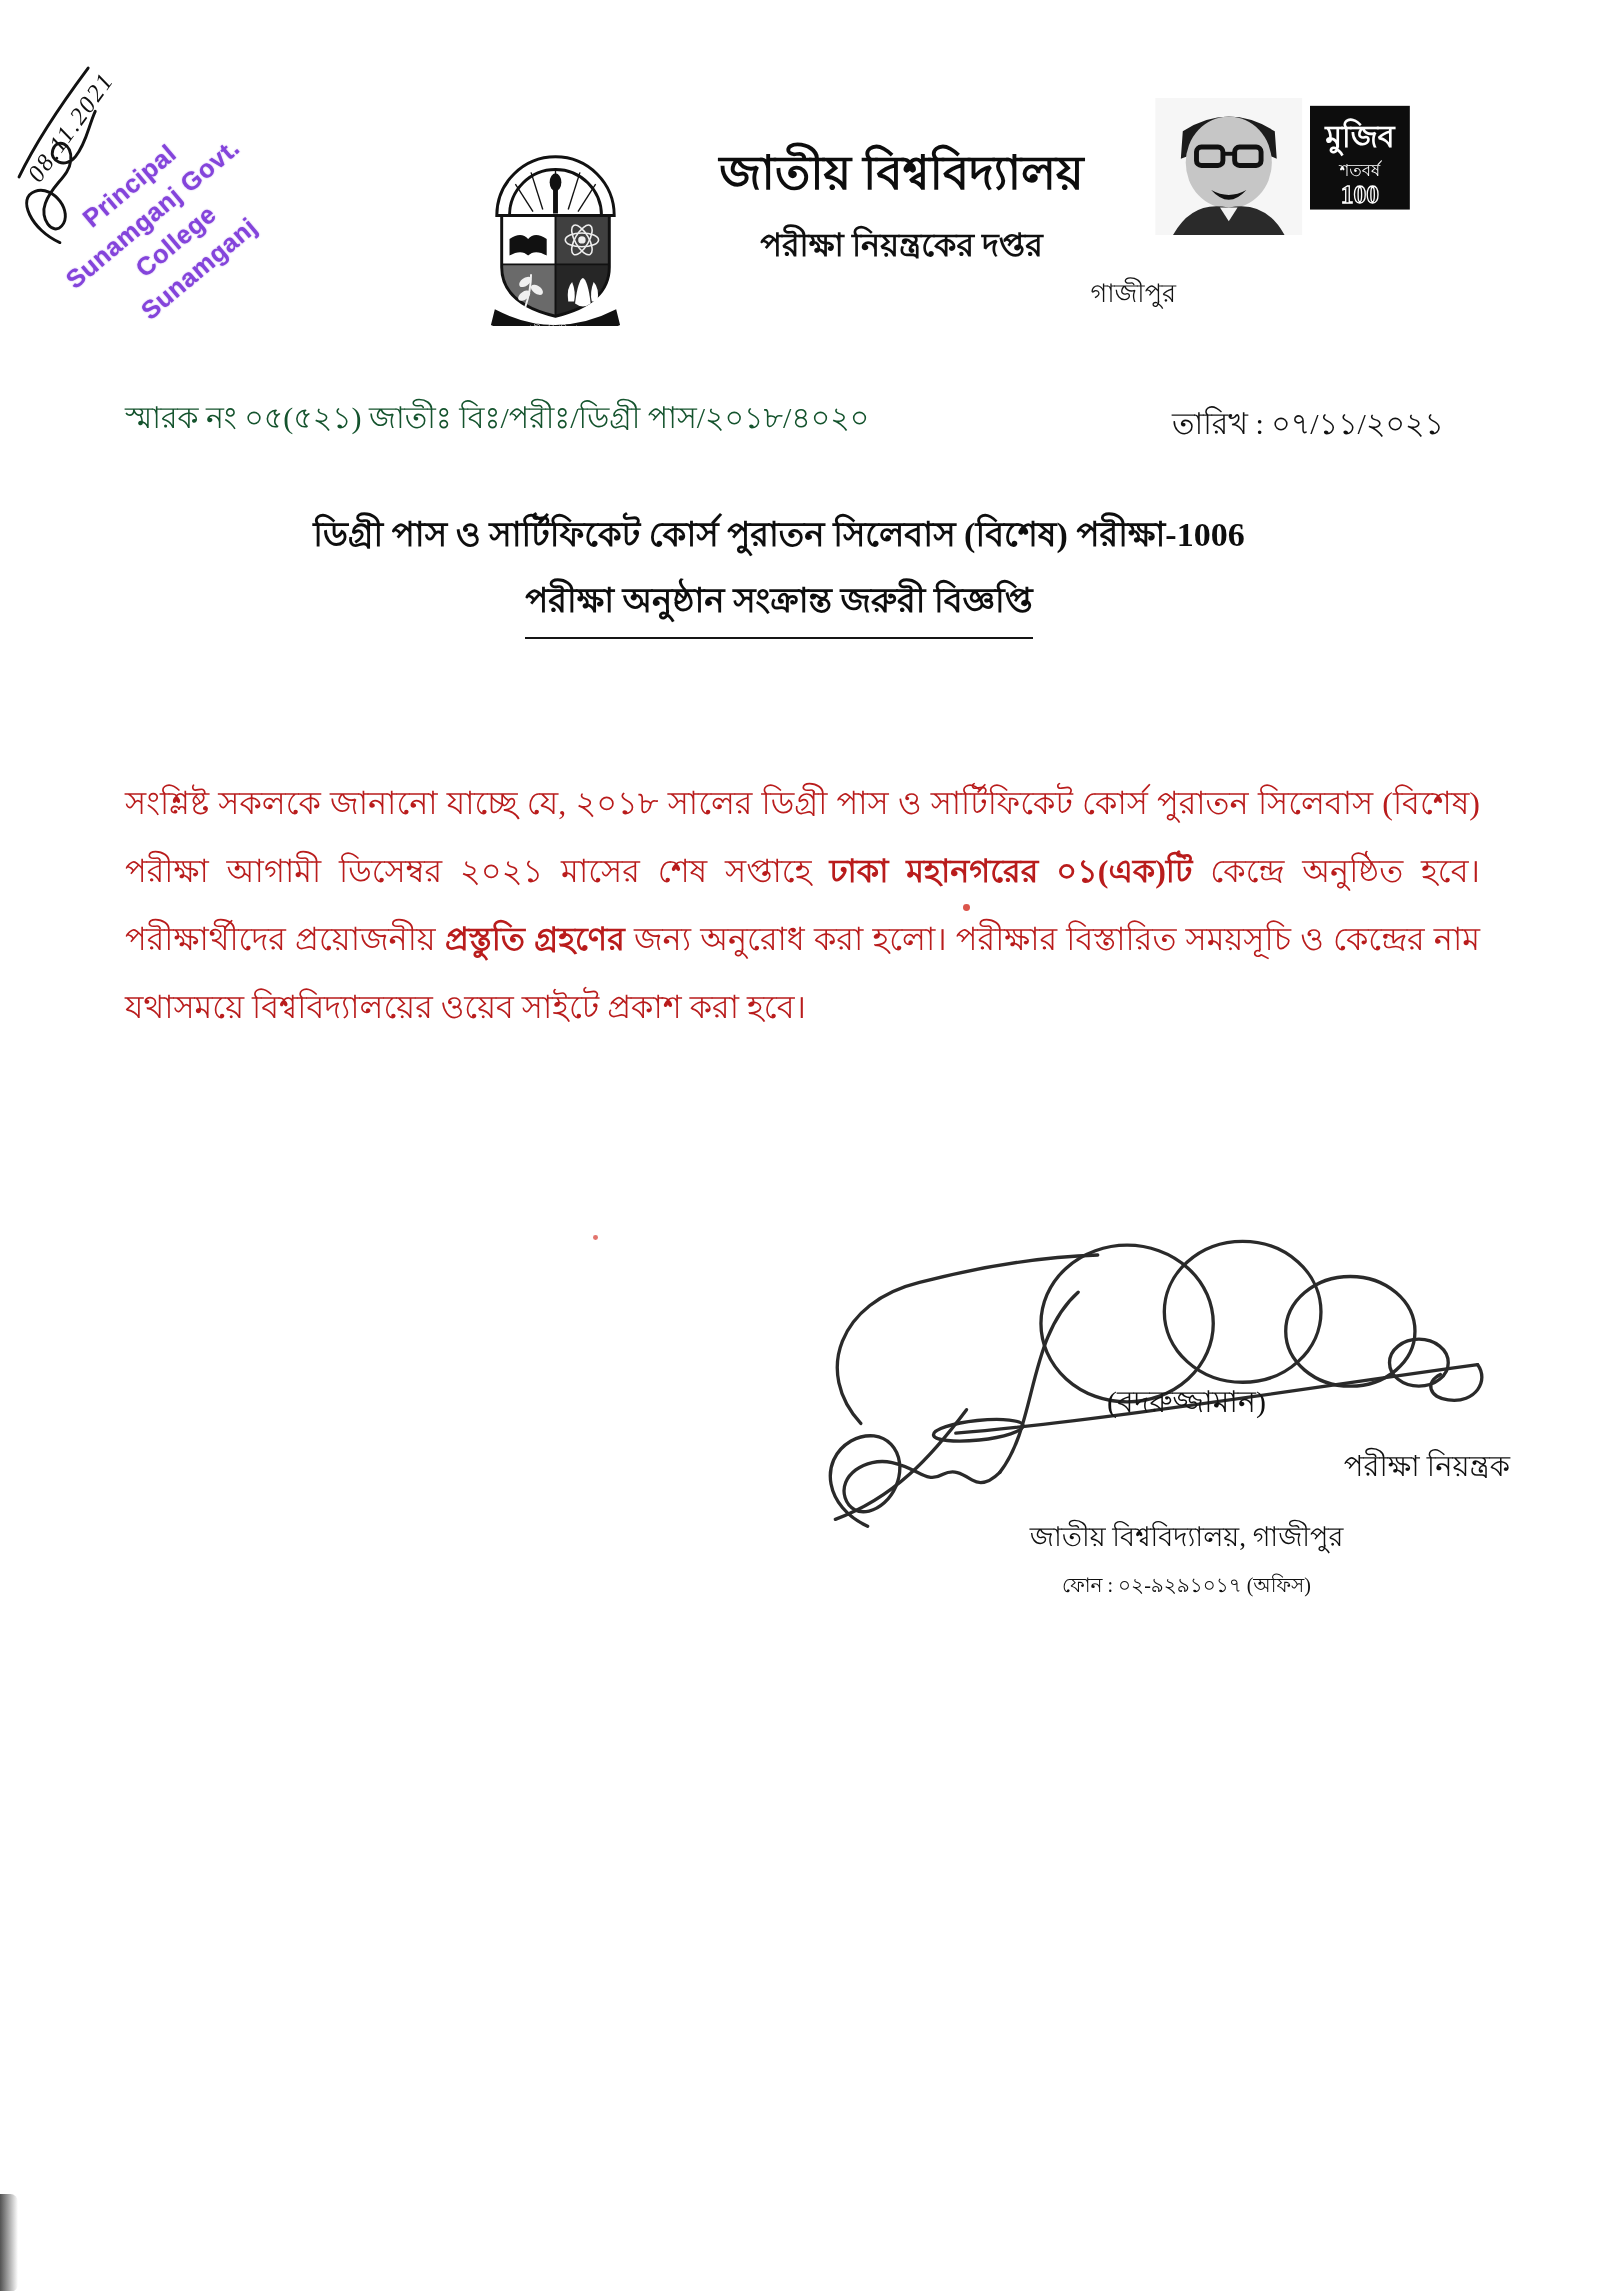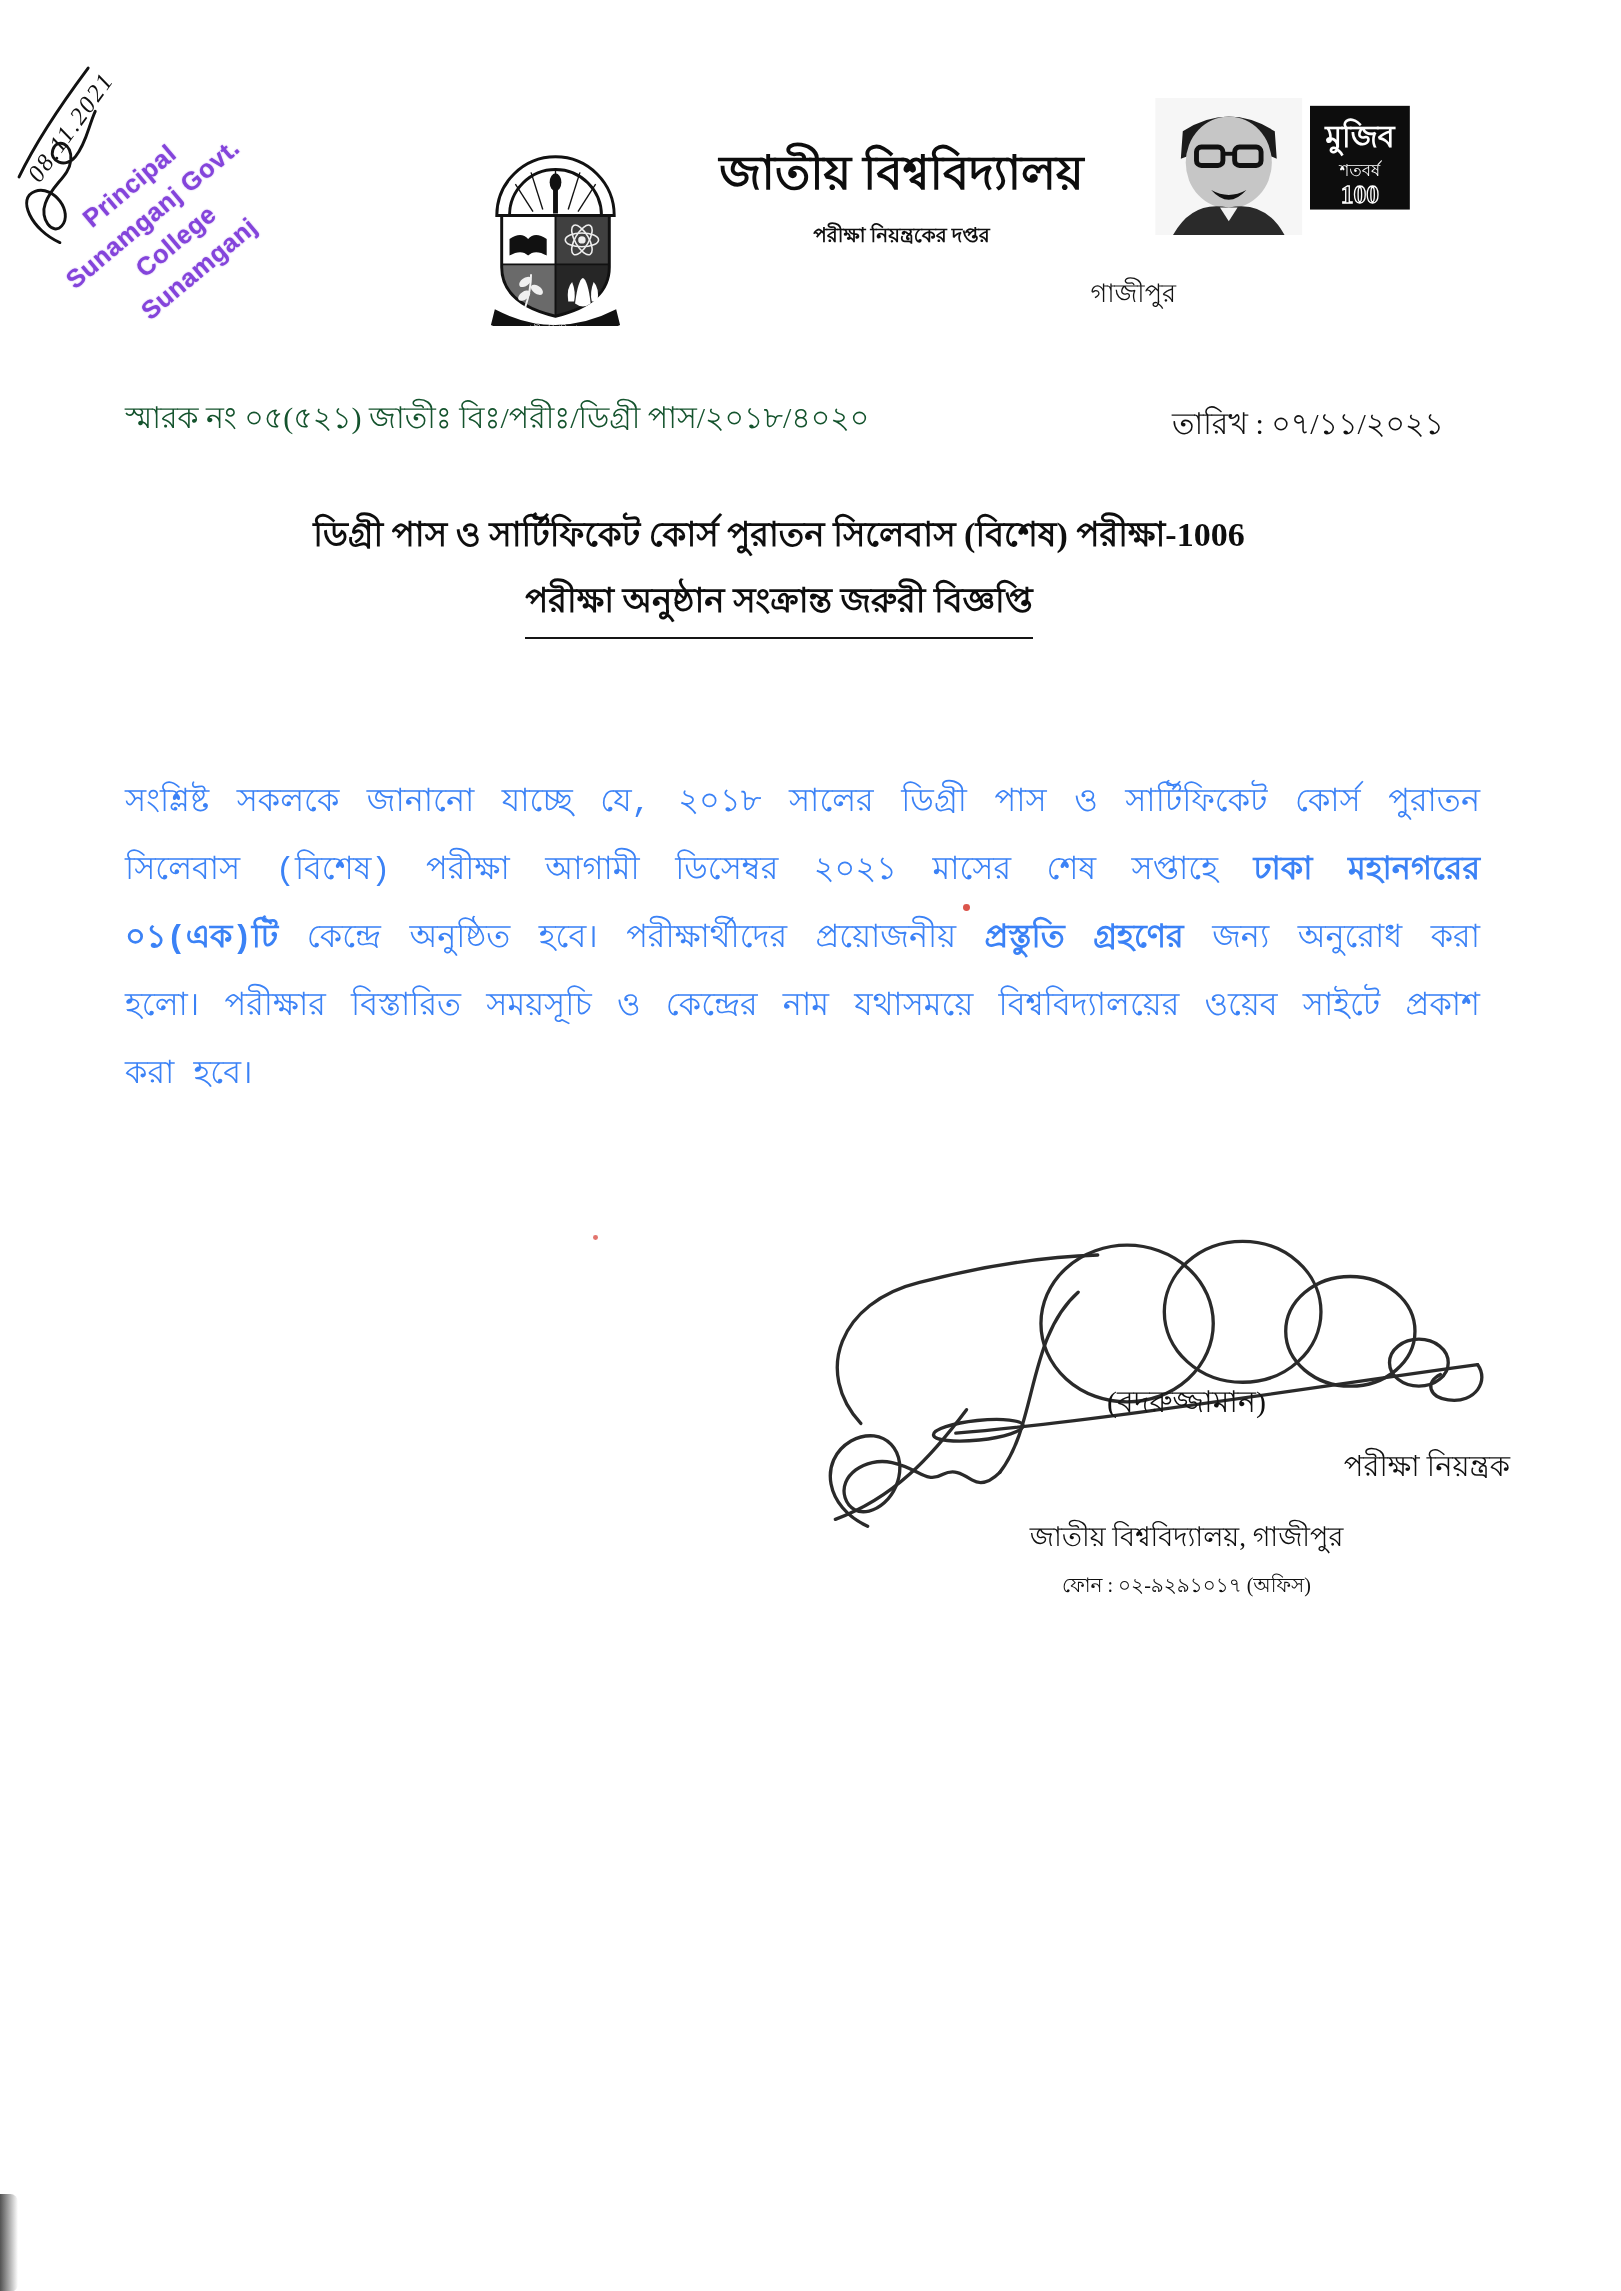--- a/index.html
+++ b/index.html
@@ -19,36 +19,36 @@
     position:absolute;left:33px;top:165px;transform:rotate(-54deg);
     transform-origin:left center;font-style:italic;font-size:24.5px;color:#101010;
     letter-spacing:2px;white-space:nowrap;
   }
   .stamp-scribble{position:absolute;left:-5.9px;top:94px;transform:rotate(-48deg);}
   
   .emblem{position:absolute;left:482px;top:145px;}
   .h-university{position:absolute;left:627px;top:137px;width:549px;text-align:center;
     font-size:47px;font-weight:bold;color:#0d0d0d;}
   .h-office{position:absolute;left:627px;top:220px;width:549px;text-align:center;
-    font-size:20px;font-weight:bold;color:#101010;}
+    font-size:32px;font-weight:bold;color:#101010;}
   .h-location{position:absolute;left:627px;top:274px;width:549px;text-align:right;
     font-size:25.5px;color:#141414;}
   .mujib{position:absolute;left:1155px;top:98px;}
   
   .memo-no{position:absolute;left:125px;top:394px;font-size:30px;color:#14532d;}
   .memo-date{position:absolute;left:1172px;top:400px;font-size:30px;color:#121212;}
   
   .title-wrap{position:absolute;left:88px;top:508px;width:1382px;text-align:center;}
   .title-l1{font-size:34px;font-weight:bold;color:#0e0e0e;}
   .title-l2-wrap{position:absolute;left:88px;top:574px;width:1382px;text-align:center;}
   .title-l2{display:inline-block;font-size:34px;font-weight:bold;color:#0e0e0e;
     border-bottom:2.9px solid #151515;padding-bottom:5.9px;}
   
   .body-text{position:absolute;left:125px;top:737px;width:1355px;
-    font-size:32px;line-height:68px;text-align:justify;color:#3b82f6;font-family:Liberation Mono, monospace;}
+    font-size:32px;line-height:68px;text-align:justify;color:#b91c1c;}
   .body-text .b{font-weight:bold;}
   
   .sig-svg{position:absolute;left:774px;top:1208px;pointer-events:none;}
   .sig-block{position:absolute;left:863px;top:1378px;width:647px;text-align:center;color:#101010;}
   .sig-name{font-size:30px;}
   .sig-desig{font-size:29px;margin-top:13.7px;text-align:right;}
   .sig-org{font-size:27px;margin-top:24px;}
   .sig-phone{font-size:20px;margin-top:9px;}
   
   .speck{position:absolute;width:6.9px;height:6.9px;border-radius:50%;background:#d22a1e;opacity:.8;}

